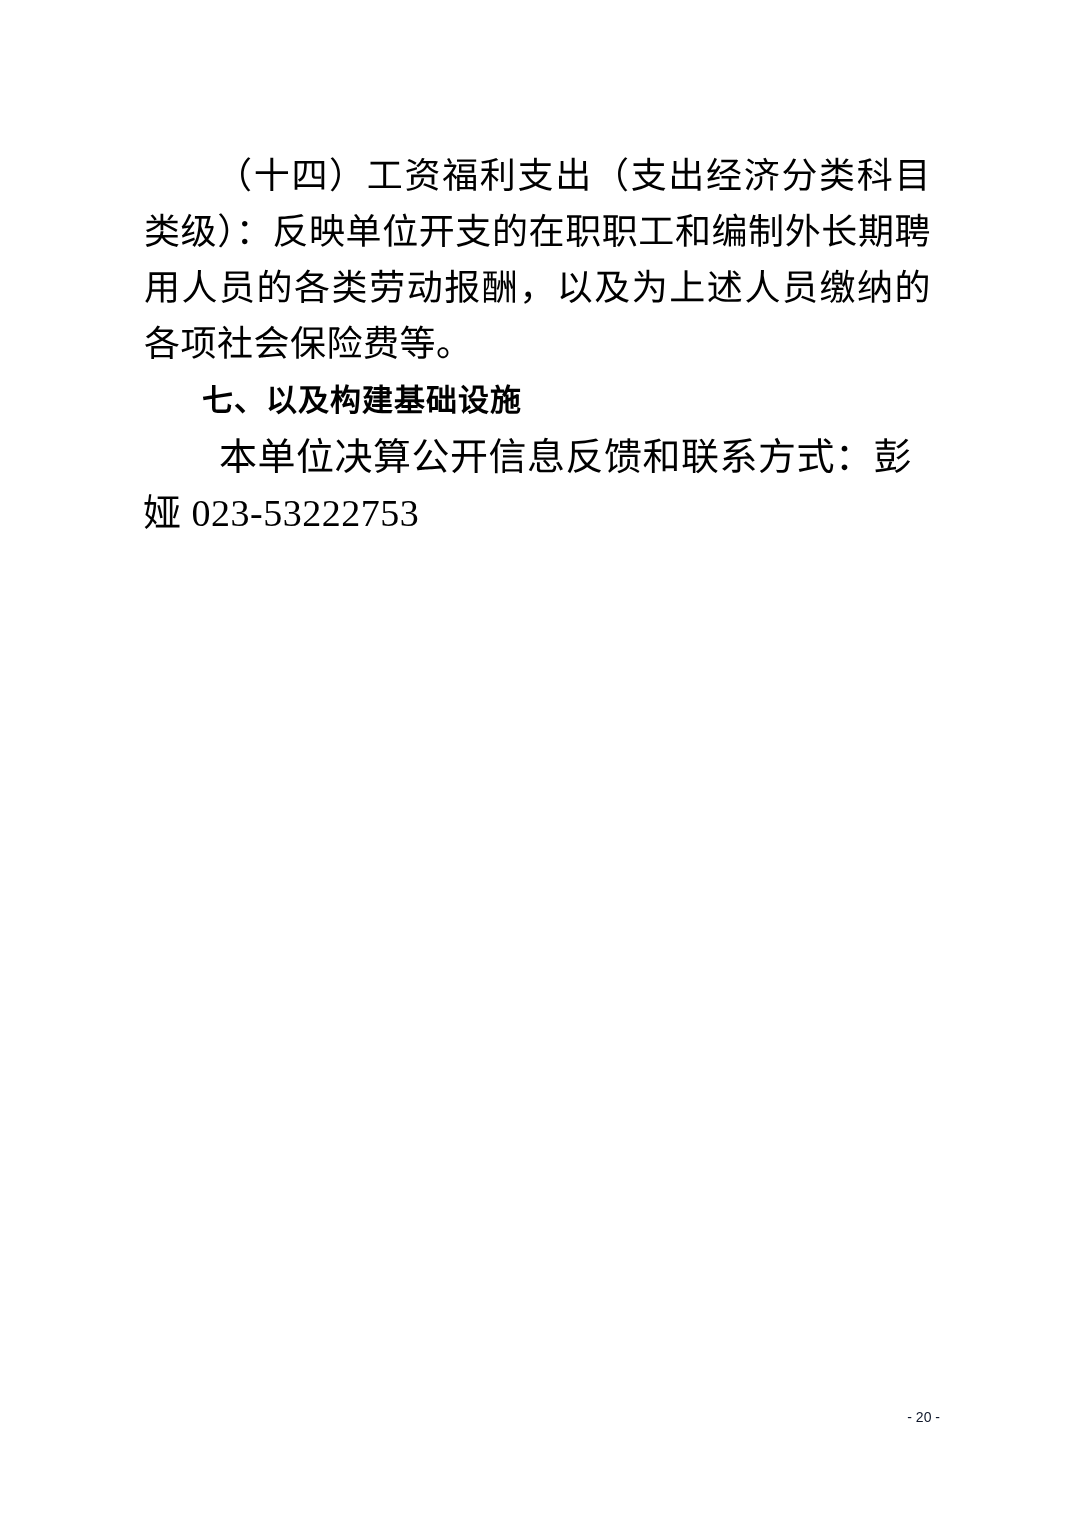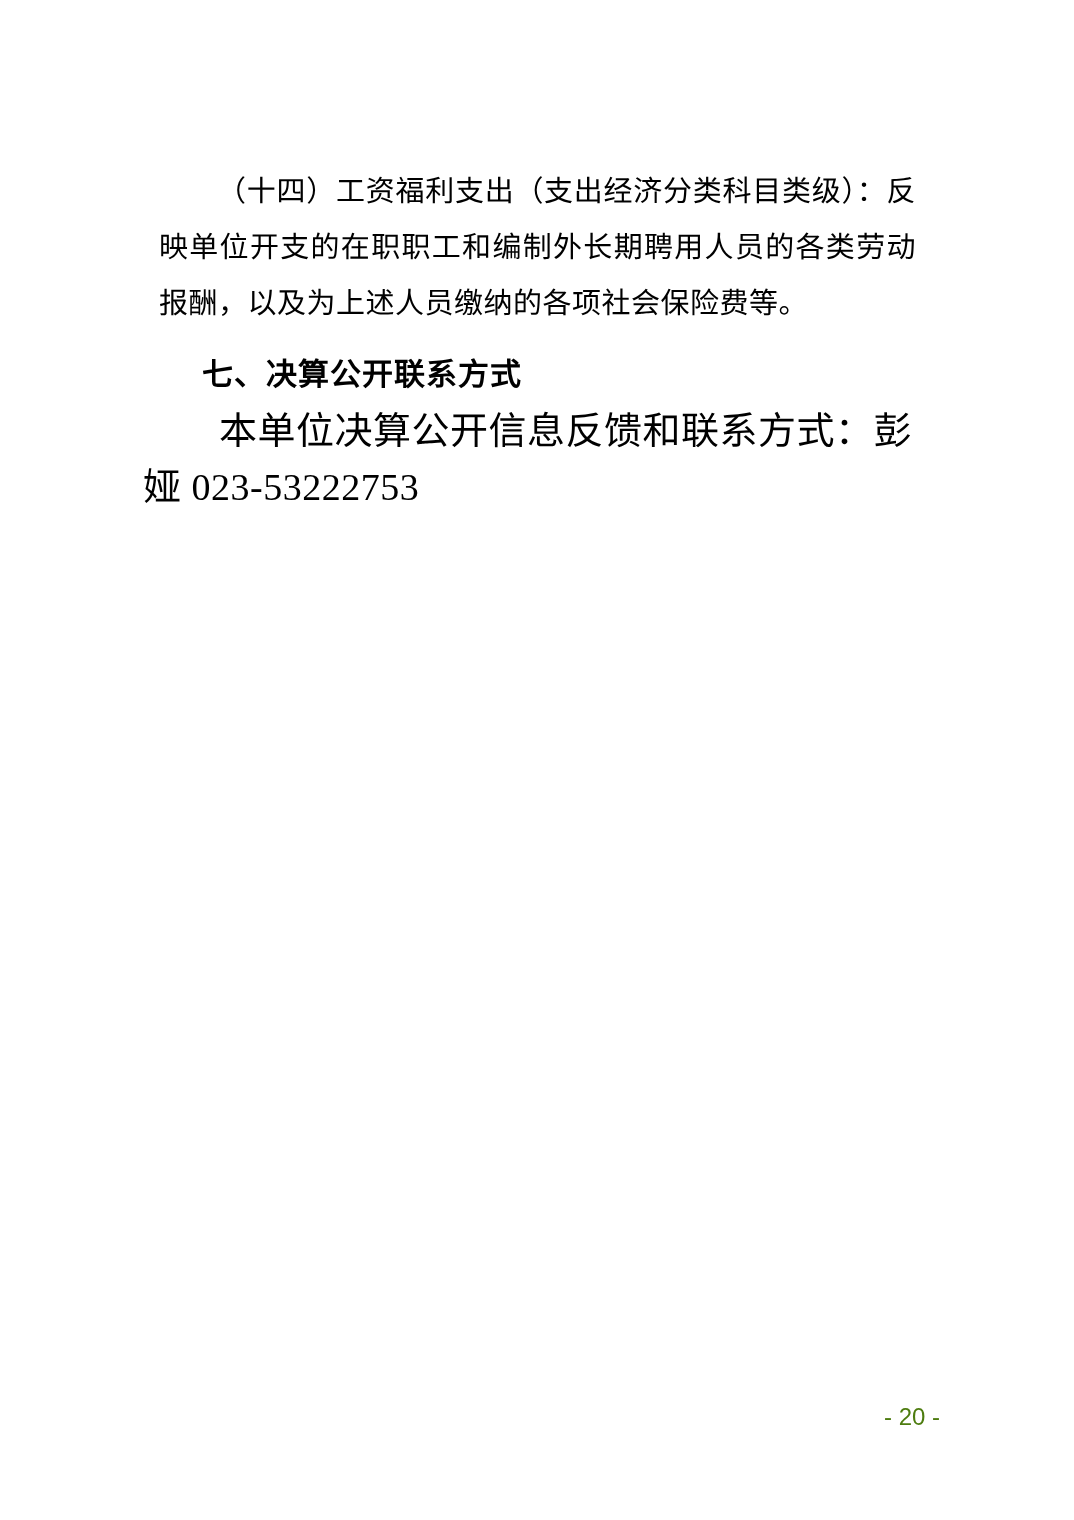--- a/index.html
+++ b/index.html
@@ -21,22 +21,22 @@
     inset: 0;
     background: #ffffff;
   }
   .content {
     position: absolute;
     top: 147px;
     left: 143px;
     width: 789px;
   }
   .para {
-    margin: 16px;
-    font-size: 29px;
+    margin: 1px;
+    font-size: 36px;
     line-height: 56px;
     text-align: justify;
     text-justify: inter-ideograph;
     text-indent: 2em;
     font-weight: 400;
     letter-spacing: 0.5px;
   }
   .heading {
     margin: 0;
     font-family: "Liberation Sans", "DejaVu Sans", sans-serif;
@@ -51,28 +51,28 @@
     font-size: 38px;
     line-height: 56px;
     text-indent: 2em;
     letter-spacing: 0.5px;
   }
   .page-number {
     position: absolute;
     top: 1405px;
     right: 134px;
     font-family: "Liberation Sans", "DejaVu Sans", sans-serif;
-    font-size: 24px;
+    font-size: 14px;
     line-height: 24px;
-    color: #4d7c0f;
+    color: #0f172a;
   }
 </style>
 </head>
 <body>
 
 <div class="page">
   <div class="content">
     <p class="para">（十四）工资福利支出（支出经济分类科目类级）：反映单位开支的在职职工和编制外长期聘用人员的各类劳动报酬，以及为上述人员缴纳的各项社会保险费等。</p>
-    <h2 class="heading">七、决算公开联系方式</h2>
+    <h2 class="heading">七、以及构建基础设施</h2>
     <p class="contact">本单位决算公开信息反馈和联系方式：彭娅 023-53222753</p>
   </div>
   <div class="page-number">- 20 -</div>
 </div>
 
 </body></html>

